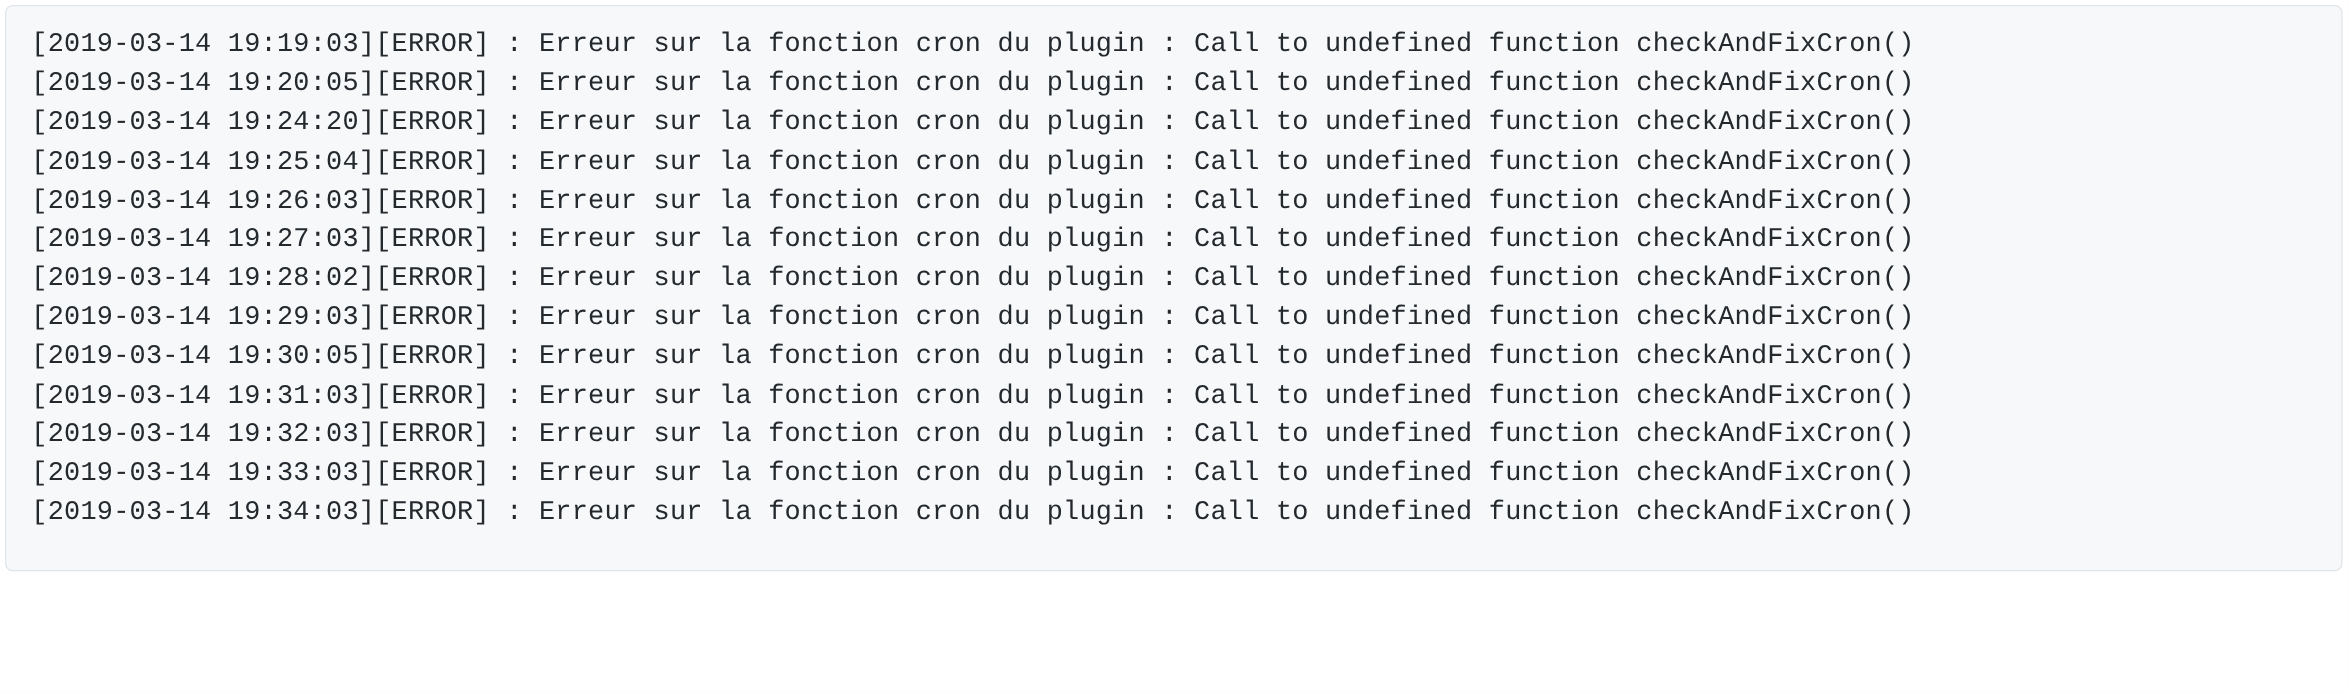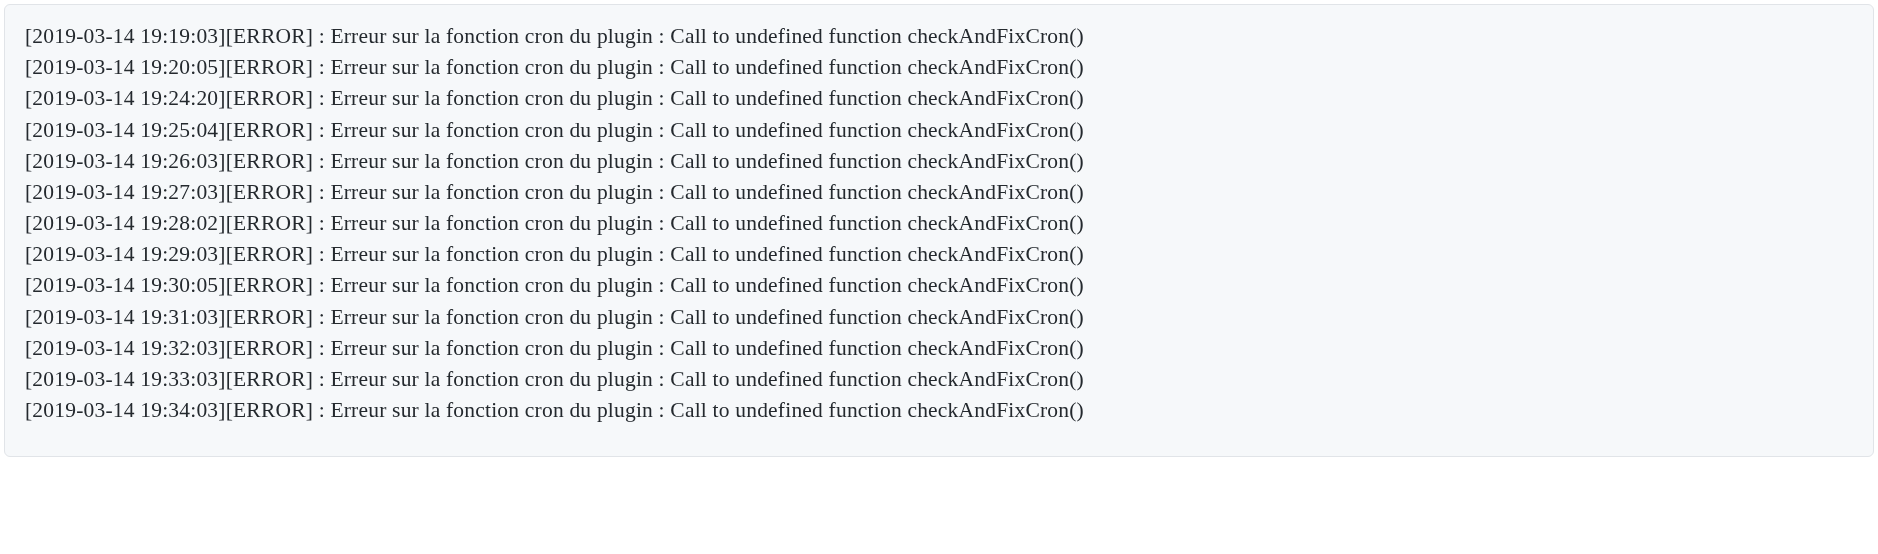--- a/index.html
+++ b/index.html
@@ -16,21 +16,20 @@
       background: #f6f8fa;
       border: 1px solid #e1e4e8;
       border-radius: 6px;
       padding: 16px 20px 30px 20px;
       font-size: 21.5px;
       line-height: 1.45;
       color: #24292e;
       white-space: pre;
       overflow-x: auto;
       letter-spacing: 0.2px;
-      font-family: Liberation Serif, serif;
     }
     .log-line {
       display: block;
     }
   </style>
 </head>
 <body>
 
 <div class="log-container" id="log-output"><span class="log-line">[2019-03-14 19:19:03][ERROR] : Erreur sur la fonction cron du plugin : Call to undefined function checkAndFixCron()</span><span class="log-line">[2019-03-14 19:20:05][ERROR] : Erreur sur la fonction cron du plugin : Call to undefined function checkAndFixCron()</span><span class="log-line">[2019-03-14 19:24:20][ERROR] : Erreur sur la fonction cron du plugin : Call to undefined function checkAndFixCron()</span><span class="log-line">[2019-03-14 19:25:04][ERROR] : Erreur sur la fonction cron du plugin : Call to undefined function checkAndFixCron()</span><span class="log-line">[2019-03-14 19:26:03][ERROR] : Erreur sur la fonction cron du plugin : Call to undefined function checkAndFixCron()</span><span class="log-line">[2019-03-14 19:27:03][ERROR] : Erreur sur la fonction cron du plugin : Call to undefined function checkAndFixCron()</span><span class="log-line">[2019-03-14 19:28:02][ERROR] : Erreur sur la fonction cron du plugin : Call to undefined function checkAndFixCron()</span><span class="log-line">[2019-03-14 19:29:03][ERROR] : Erreur sur la fonction cron du plugin : Call to undefined function checkAndFixCron()</span><span class="log-line">[2019-03-14 19:30:05][ERROR] : Erreur sur la fonction cron du plugin : Call to undefined function checkAndFixCron()</span><span class="log-line">[2019-03-14 19:31:03][ERROR] : Erreur sur la fonction cron du plugin : Call to undefined function checkAndFixCron()</span><span class="log-line">[2019-03-14 19:32:03][ERROR] : Erreur sur la fonction cron du plugin : Call to undefined function checkAndFixCron()</span><span class="log-line">[2019-03-14 19:33:03][ERROR] : Erreur sur la fonction cron du plugin : Call to undefined function checkAndFixCron()</span><span class="log-line">[2019-03-14 19:34:03][ERROR] : Erreur sur la fonction cron du plugin : Call to undefined function checkAndFixCron()</span></div>
 

